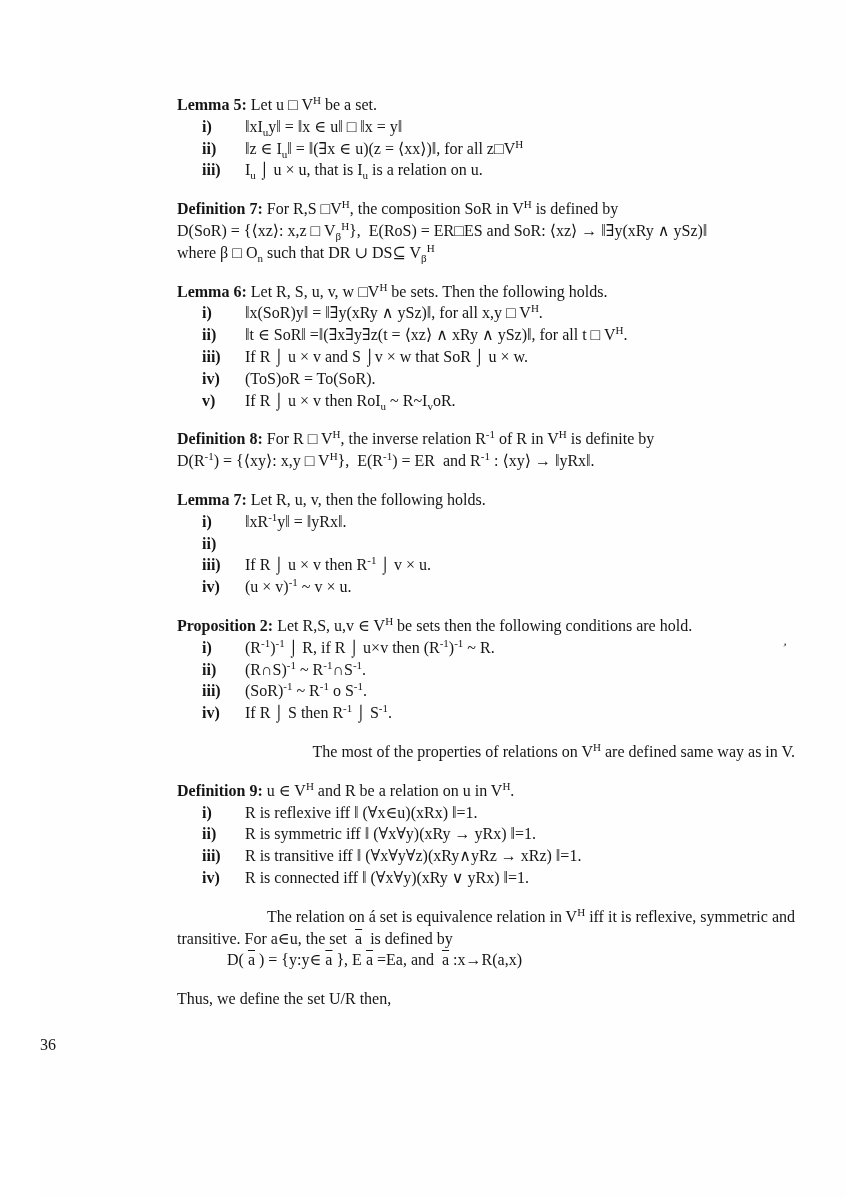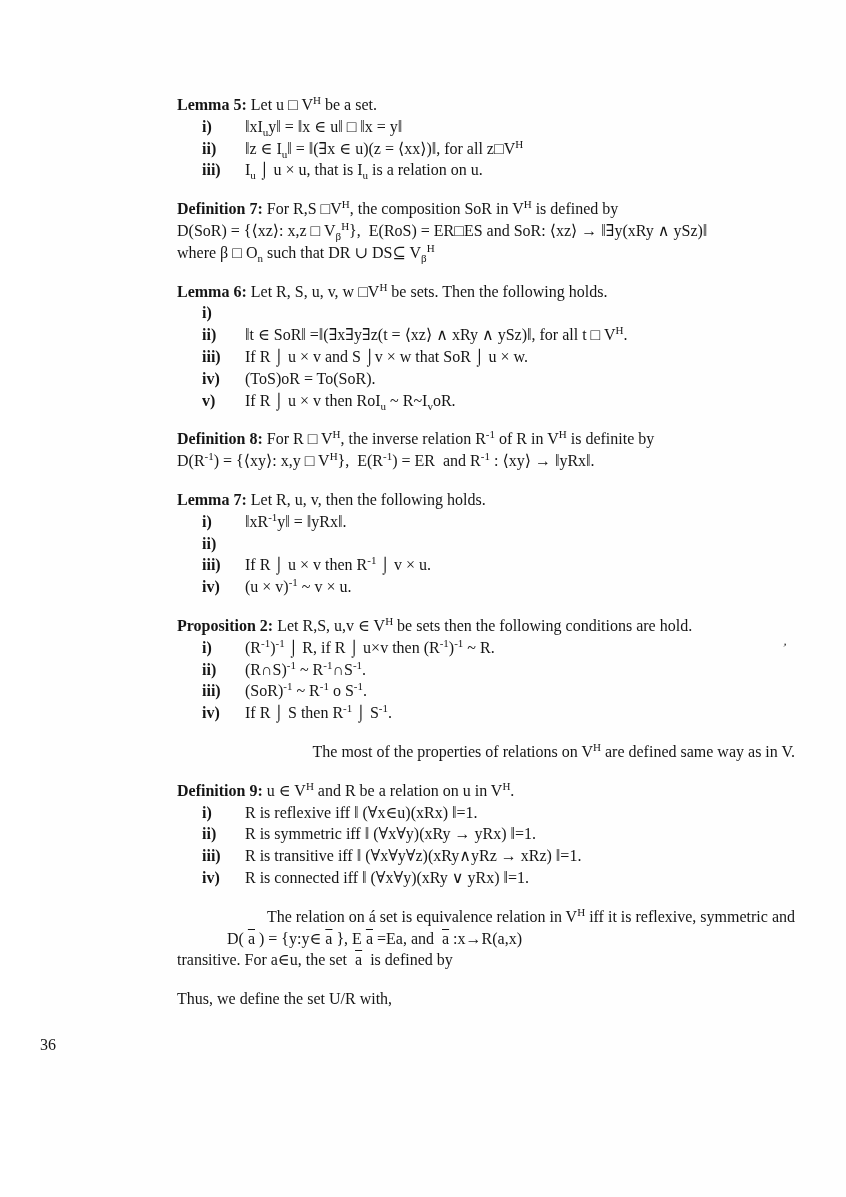--- a/index.html
+++ b/index.html
@@ -70,20 +70,21 @@
       </div>
       <div class="block">
         <div class="line"><b>Definition 7:</b> For R,S □V<sup>H</sup>, the composition SoR in V<sup>H</sup> is defined by</div>
         <div class="line">D(SoR) = {⟨xz⟩: x,z □ V<sub>β</sub><sup>H</sup>},&nbsp; E(RoS) = ER□ES and SoR: ⟨xz⟩ → ‖∃y(xRy ∧ ySz)‖</div>
         <div class="line">where β □ O<sub>n</sub> such that DR ∪ DS⊆ V<sub>β</sub><sup>H</sup></div>
       </div>
       <div class="block">
         <div class="line"><b>Lemma 6:</b> Let R, S, u, v, w □V<sup>H</sup> be sets. Then the following holds.</div>
         <div class="item">
           <span class="num">i)</span>
+          <span class="formula">‖x(SoR)y‖ = ‖∃y(xRy ∧ ySz)‖, for all x,y □ V<sup>H</sup>.</span>
         </div>
         <div class="item">
           <span class="num">ii)</span>
           <span class="formula">‖t ∈ SoR‖ =‖(∃x∃y∃z(t = ⟨xz⟩ ∧ xRy ∧ ySz)‖, for all t □ V<sup>H</sup>.</span>
         </div>
         <div class="item">
           <span class="num">iii)</span>
           <span class="formula">If R ⌡ u × v and S ⌡v × w that SoR ⌡ u × w.</span>
         </div>
         <div class="item">
@@ -153,22 +154,22 @@
           <span class="num">iii)</span>
           <span class="formula">R is transitive iff ‖ (∀x∀y∀z)(xRy∧yRz → xRz) ‖=1.</span>
         </div>
         <div class="item">
           <span class="num">iv)</span>
           <span class="formula">R is connected iff ‖ (∀x∀y)(xRy ∨ yRx) ‖=1.</span>
         </div>
       </div>
       <div class="block">
         <div class="line indent-first">The relation on á set is equivalence relation in V<sup>H</sup> iff it is reflexive, symmetric and</div>
+        <div class="line">transitive. For a∈u, the set &nbsp;<span class="ov">a</span>&nbsp; is defined by</div>
         <div class="line indent-display">D(&nbsp;<span class="ov">a</span>&nbsp;) = {y:y∈&nbsp;<span class="ov">a</span>&nbsp;}, E&nbsp;<span class="ov">a</span>&nbsp;=Ea, and &nbsp;<span class="ov">a</span>&nbsp;:x→R(a,x)</div>
-        <div class="line">transitive. For a∈u, the set &nbsp;<span class="ov">a</span>&nbsp; is defined by</div>
       </div>
       <div class="block">
-        <div class="line">Thus, we define the set U/R with,</div>
+        <div class="line">Thus, we define the set U/R then,</div>
       </div>
     </div>
   <div class="stray">’</div>
   <div class="footer">36</div>
 </div>
 
 </body></html>

